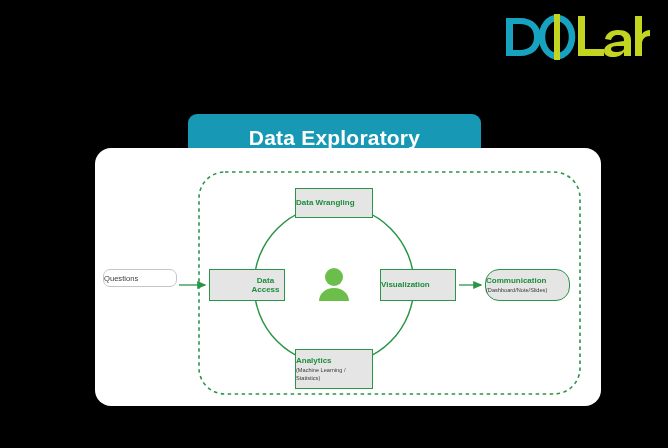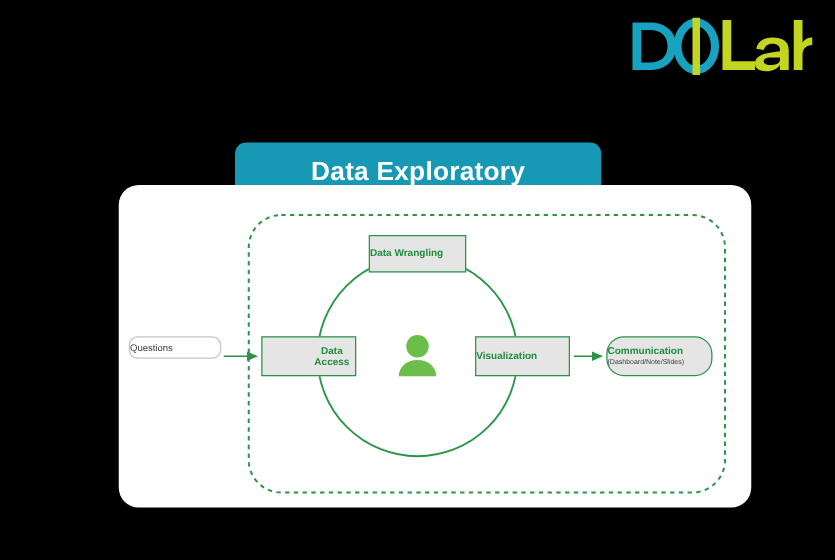--- a/index.html
+++ b/index.html
@@ -206,20 +206,25 @@
     </div>
 
     <div id="box-data-access" class="node-box">
       <span class="node-title">Data Access</span>
     </div>
 
     <div id="box-visualization" class="node-box">
       <span class="node-title">Visualization</span>
     </div>
 
+    <div id="box-analytics" class="node-box">
+      <span class="node-title">Analytics</span>
+      <span class="node-sub">(Machine Learning /</span>
+      <span class="node-sub">Statistics)</span>
+    </div>
 
     <div id="box-communication" class="node-box">
       <span class="node-title">Communication</span>
       <span class="node-sub">(Dashboard/Note/Slides)</span>
     </div>
 
 
   </div>
 </div>
 

